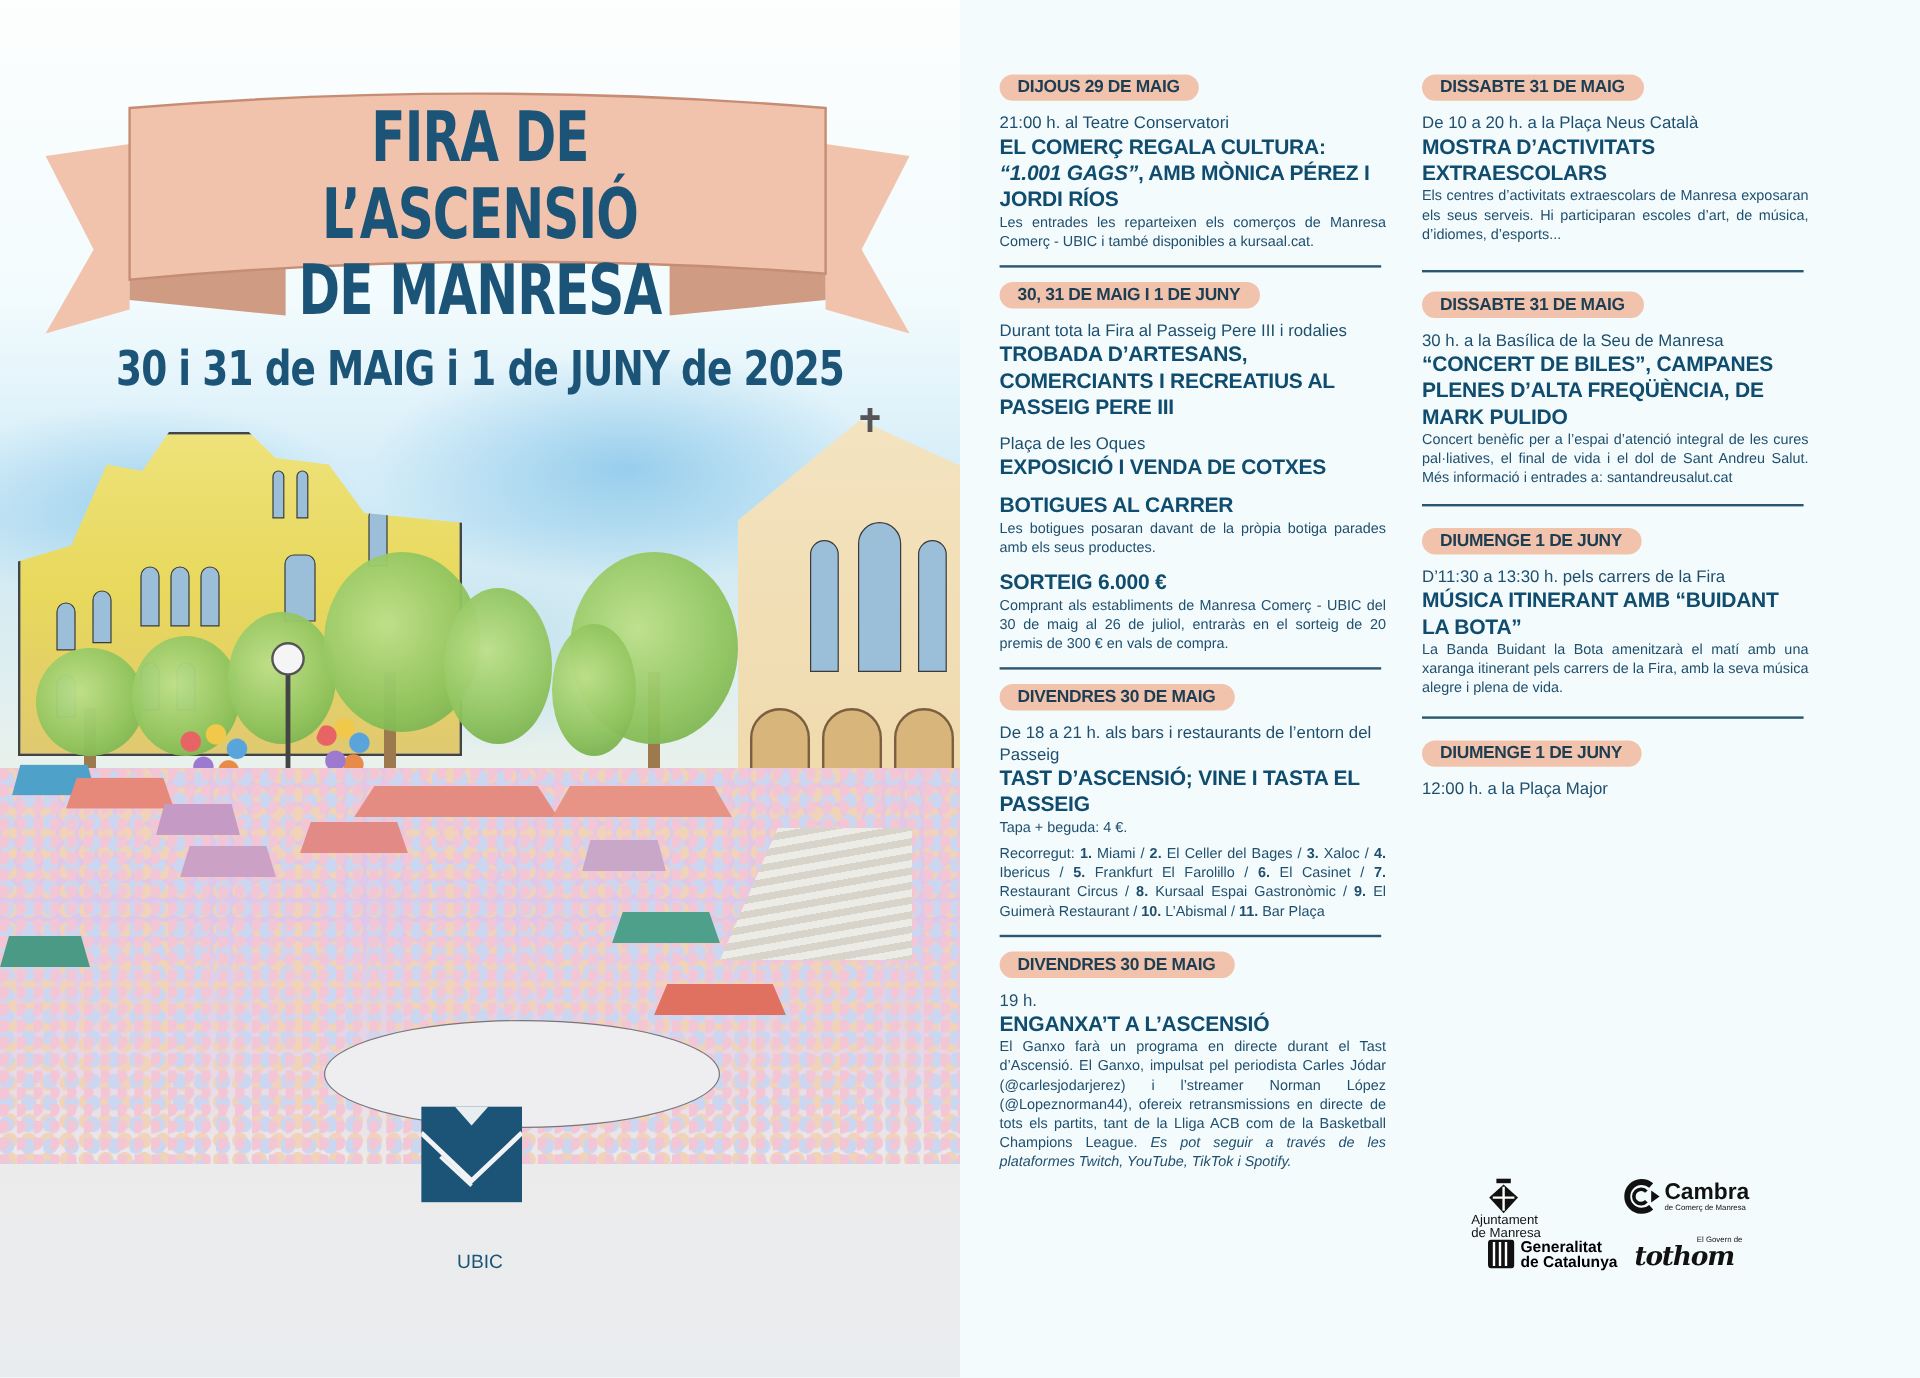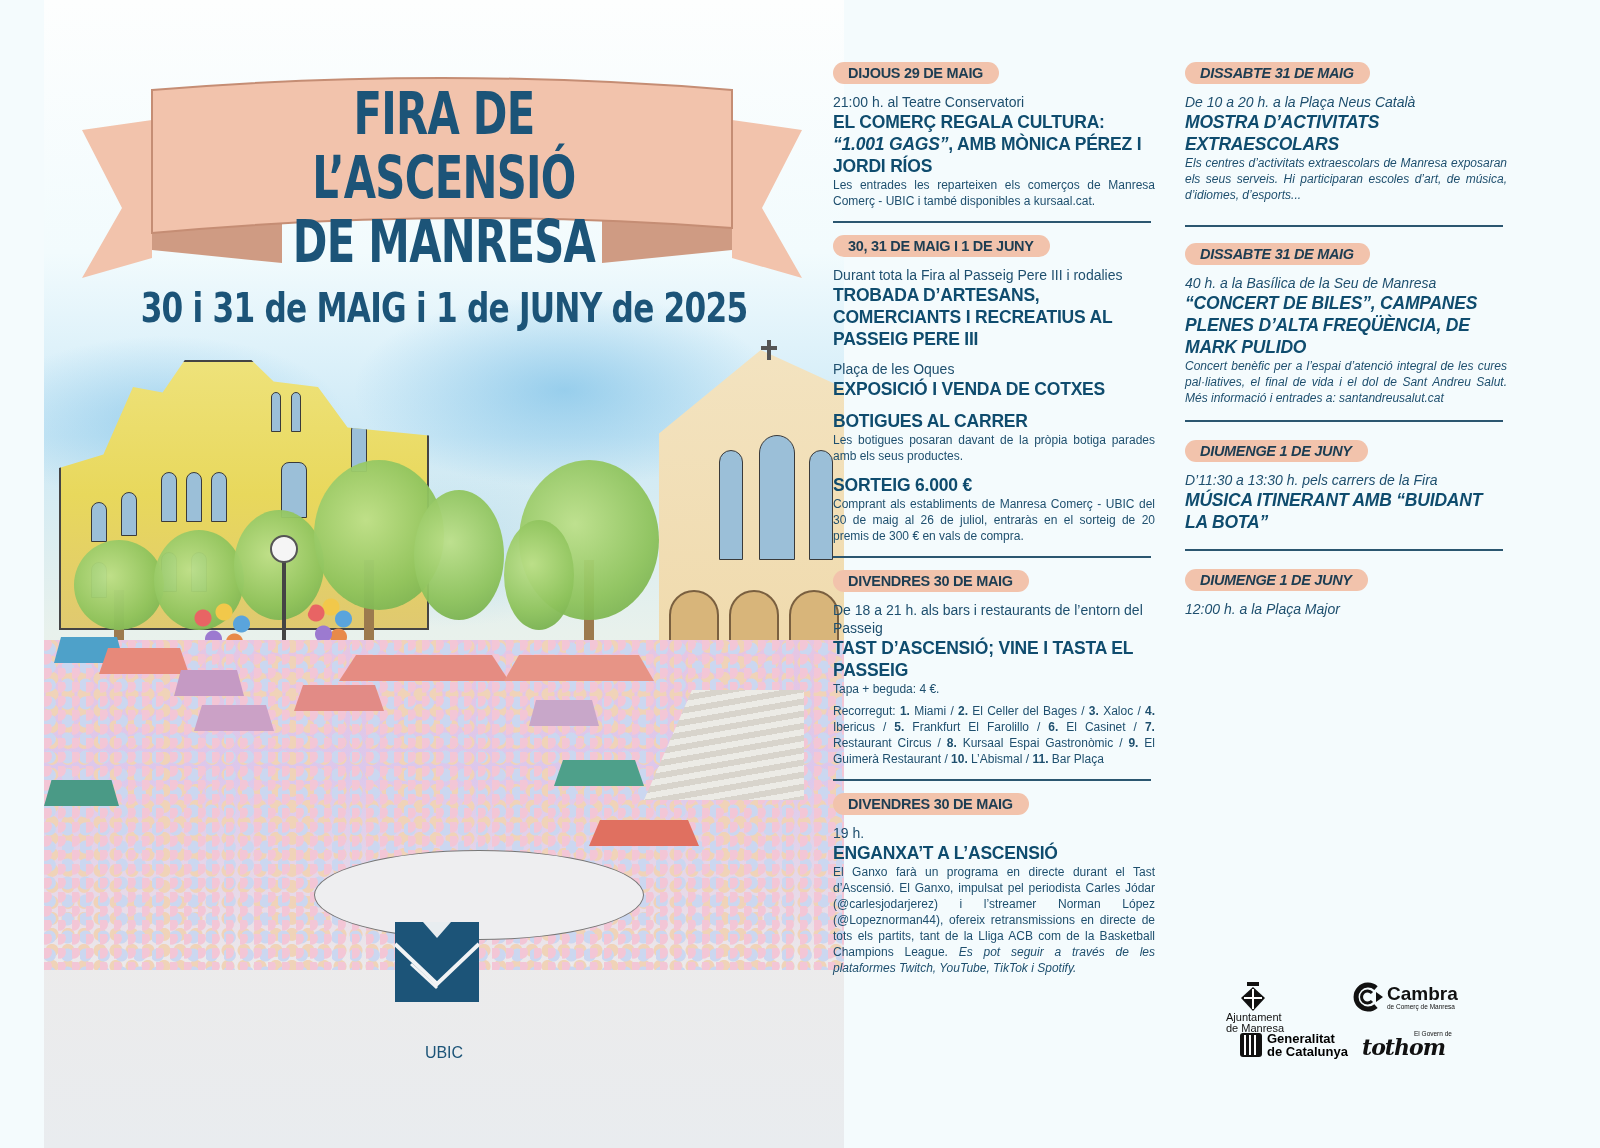--- a/index.html
+++ b/index.html
@@ -8,21 +8,20 @@
     background: #f4fbfd;
     font-family: "Liberation Sans", sans-serif;
     color: #1e4f6e;
     position: relative;
   }
   
   .poster {
     position: absolute; left: 0; top: 0; width: 800px; height: 1148px;
     background: linear-gradient(180deg, #fdfefe 0%, #f2fbfd 22%, #dff2fa 30%, #cde9f6 38%, #e8f1ec 55%, #f2eee6 72%, #ecebeb 82%, #e9ecef 100%);
     overflow: hidden;
-    margin-left: 44px;
   }
   .watercolor-sky {
     position: absolute; left: 0; top: 300px; width: 800px; height: 360px;
     background:
       radial-gradient(ellipse 260px 120px at 120px 120px, rgba(120,190,230,0.55), transparent 70%),
       radial-gradient(ellipse 300px 140px at 520px 90px, rgba(110,185,228,0.6), transparent 70%),
       radial-gradient(ellipse 200px 160px at 760px 200px, rgba(120,195,235,0.55), transparent 70%),
       radial-gradient(ellipse 240px 110px at 400px 250px, rgba(150,205,235,0.4), transparent 70%);
   }
   .ribbon { position: absolute; left: 38px; top: 68px; width: 720px; height: 230px; }
@@ -84,21 +83,21 @@
     font-size: 31px; color: #1c5478; letter-spacing: -0.5px;
   }
   .mc-logo-text b { font-weight: bold; }
   .mc-logo-sub {
     position: absolute; left: 0; top: 1044px; width: 800px; text-align: center;
     font-size: 16px; color: #1c5478;
   }
   
   .col { position: absolute; top: 62px; width: 322px; }
   .col-1 { left: 833px; }
-  .col-2 { left: 1185px; font-style: italic; }
+  .col-2 { left: 1185px; }
   .event { position: relative; }
   .pill {
     display: inline-block; background: #f2c3ac; color: #1d3d52;
     font-weight: bold; font-size: 14.5px; padding: 3px 16px 3px 15px;
     border-radius: 12px; letter-spacing: -0.3px; margin-bottom: 9px;
   }
   .when { font-size: 14px; color: #1e4f6e; line-height: 18px; }
   .headline {
     font-weight: bold; font-size: 17.5px; line-height: 22px; color: #0f4c6e;
     letter-spacing: -0.2px; text-transform: none;
@@ -254,30 +253,31 @@
   <div class="event">
     <div class="pill">DISSABTE 31 DE MAIG</div>
     <div class="when">De 10 a 20 h. a la Plaça Neus Català</div>
     <div class="headline">MOSTRA D’ACTIVITATS EXTRAESCOLARS</div>
     <div class="desc">Els centres d’activitats extraescolars de Manresa exposaran els seus serveis. Hi participaran escoles d’art, de música, d’idiomes, d’esports...</div>
   </div>
   <div class="sep" style="margin-top:22px;margin-bottom:16px;"></div>
 
   <div class="event">
     <div class="pill">DISSABTE 31 DE MAIG</div>
-    <div class="when">40 h. a la Basílica de la Seu de Manresa</div>
+    <div class="when">30 h. a la Basílica de la Seu de Manresa</div>
     <div class="headline">“CONCERT DE BILES”, CAMPANES PLENES D’ALTA FREQÜÈNCIA, DE MARK PULIDO</div>
     <div class="desc">Concert benèfic per a l’espai d’atenció integral de les cures pal·liatives, el final de vida i el dol de Sant Andreu Salut. Més informació i entrades a: santandreusalut.cat</div>
   </div>
   <div class="sep" style="margin-top:14px;margin-bottom:18px;"></div>
 
   <div class="event">
     <div class="pill">DIUMENGE 1 DE JUNY</div>
     <div class="when">D’11:30 a 13:30 h. pels carrers de la Fira</div>
     <div class="headline">MÚSICA ITINERANT AMB “BUIDANT LA BOTA”</div>
+    <div class="desc">La Banda Buidant la Bota amenitzarà el matí amb una xaranga itinerant pels carrers de la Fira, amb la seva música alegre i plena de vida.</div>
   </div>
   <div class="sep" style="margin-top:16px;margin-bottom:18px;"></div>
 
   <div class="event">
     <div class="pill">DIUMENGE 1 DE JUNY</div>
     <div class="when">12:00 h. a la Plaça Major</div>
   </div>
 </div>
 
 <div class="sponsors">

